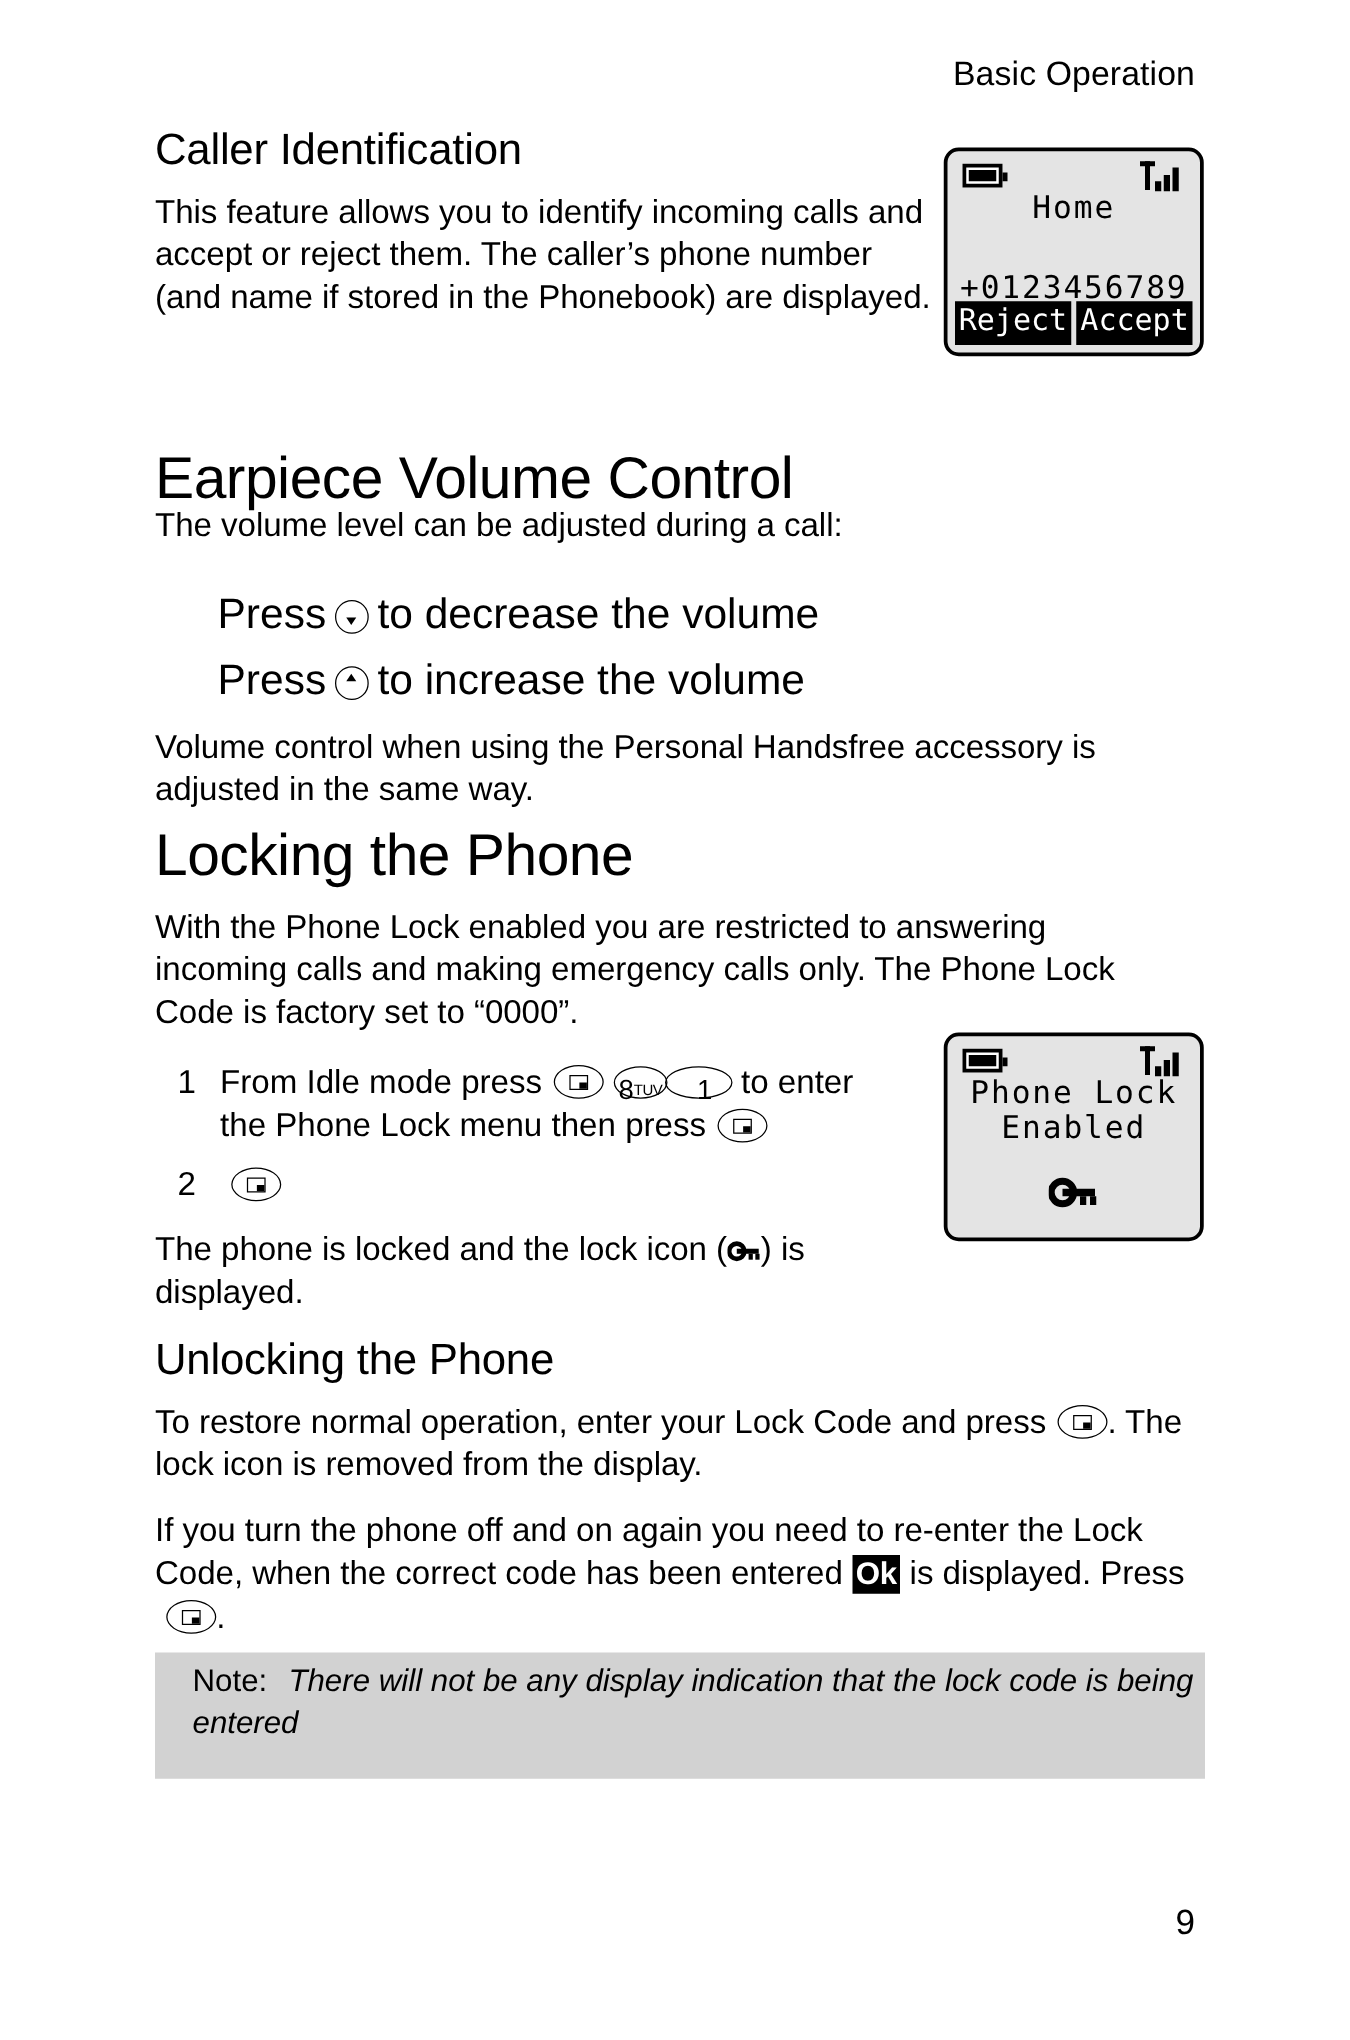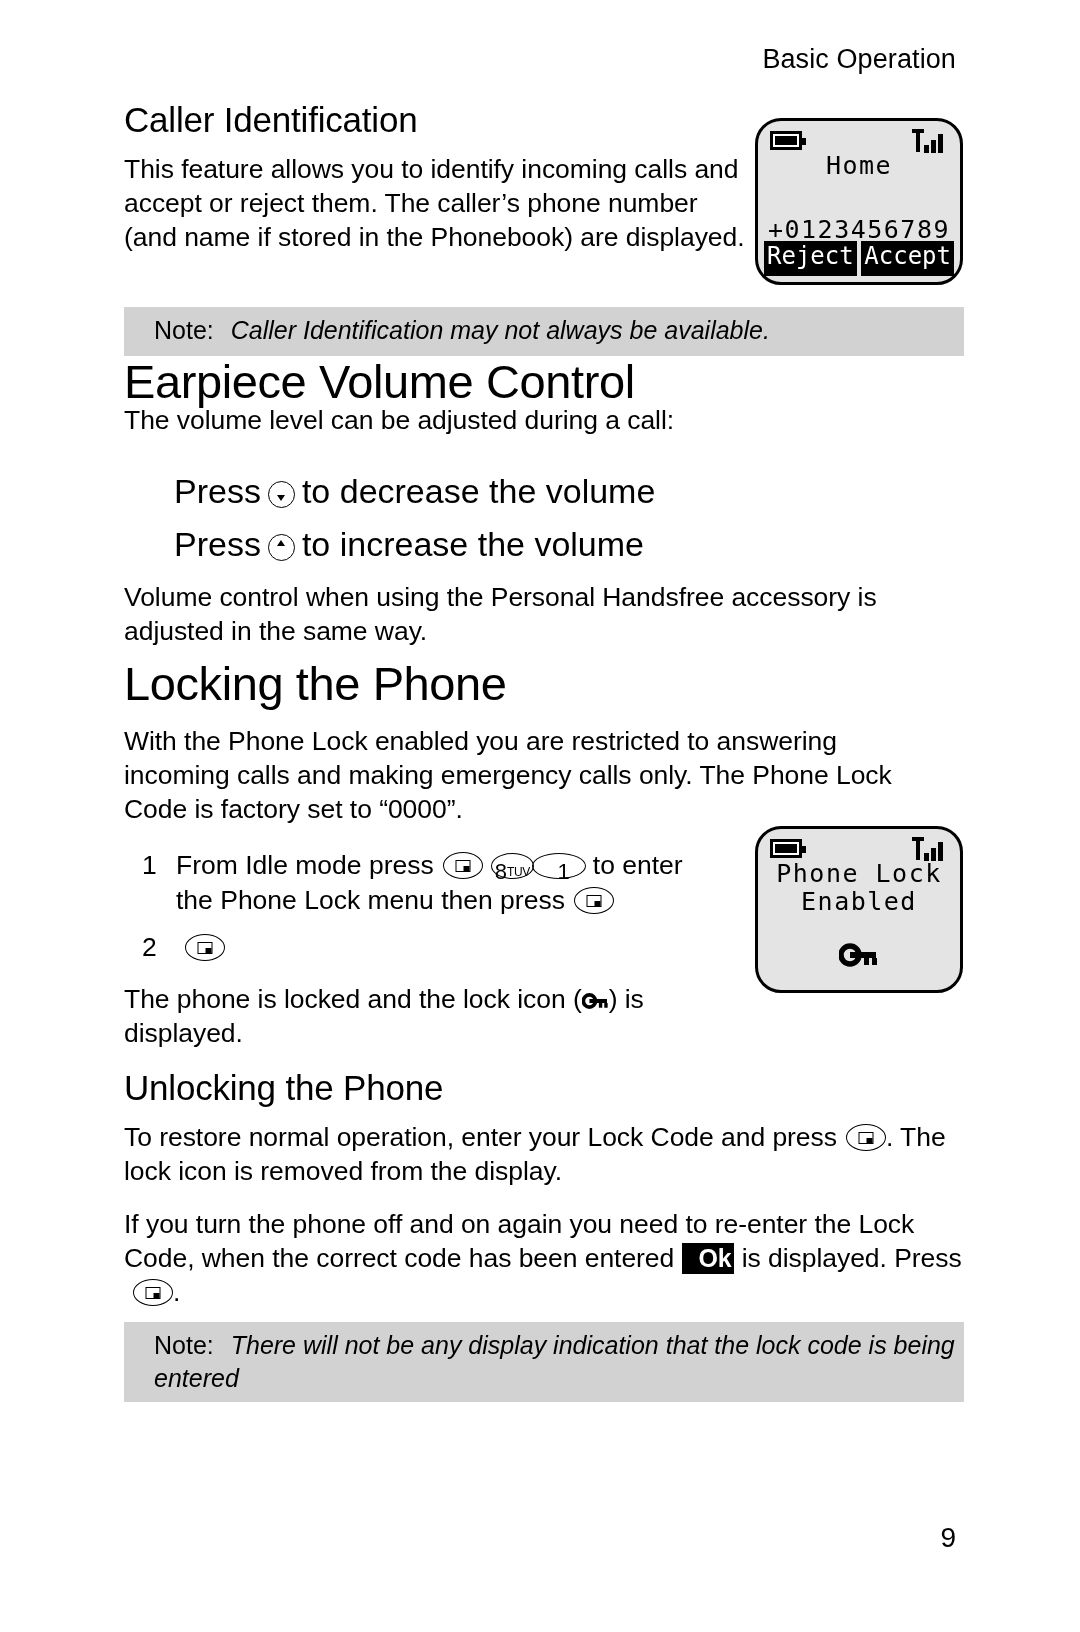--- a/index.html
+++ b/index.html
@@ -176,33 +176,33 @@
     display: inline-block;
     width: 27px; height: 20px;
     vertical-align: -3px;
     position: relative;
   }
 
   
   .inv {
     background: #000;
     color: #fff;
-    padding: 1px 3px 2px 17px;
+    padding: 1px 3px 2px 3px;
     font-weight: bold;
     font-size: 25px;
     letter-spacing: -0.3px;
   }
 
   
   .lcd {
     position: absolute;
     box-sizing: border-box;
     background: #e4e4e4;
     border: 3.5px solid #000;
-    border-radius: 26px;
+    border-radius: 12px;
   }
   .lcd .status {
     position: absolute;
     left: 0; right: 0; top: 8px;
     height: 24px;
   }
   .batt {
     position: absolute;
     left: 12px; top: 2px;
     width: 32px; height: 19px;
@@ -306,24 +306,20 @@
         <i style="left:17px; height:13px;"></i>
         <i style="left:24px; height:19px;"></i>
       </span>
     </div>
     <div class="lcd-line" style="top:30px;">Home</div>
     <div class="lcd-line" style="top:94px;">+0123456789</div>
     <div class="softkey" style="left:6px; bottom:6px;">Reject</div>
     <div class="softkey" style="right:6px; bottom:6px;">Accept</div>
   </div>
 
-  <div class="note col" style="top:307px; width:840px;">
-    <span class="note-label">Note:</span>
-    <span class="note-text" style="margin-left:10px;">Caller Identification may not always be available.</span>
-  </div>
 
   <div class="col" style="top:358px;">
     <h1 class="chapter">Earpiece Volume Control</h1>
   </div>
 
   <div class="col" style="top:403px;">
     <p class="body">The volume level can be adjusted during a call:</p>
   </div>
 
   <div class="col" style="top:474px;">
@@ -411,20 +407,20 @@
   </div>
 
   <div class="col" style="top:1207px; width:840px;">
     <p class="body">
       <span>If you turn the phone off and on again you need to re-enter the Lock Code, when the correct code has been entered</span>
       <span class="inv">Ok</span>
       <span>is displayed. Press</span><span class="key key-oval" style="margin-left:9px;"><span class="sq"></span></span><span>.</span>
     </p>
   </div>
 
-  <div class="note col" style="top:1322px; width:840px; padding-bottom:7px;">
+  <div class="note col" style="top:1322px; width:840px; padding-bottom:28px;">
     <span class="note-label">Note:</span>
     <span class="note-text" style="margin-left:10px;">There will not be any display indication that the lock code is being entered</span>
   </div>
 
   <div class="folio">9</div>
 
 </div>
 
 </body></html>

